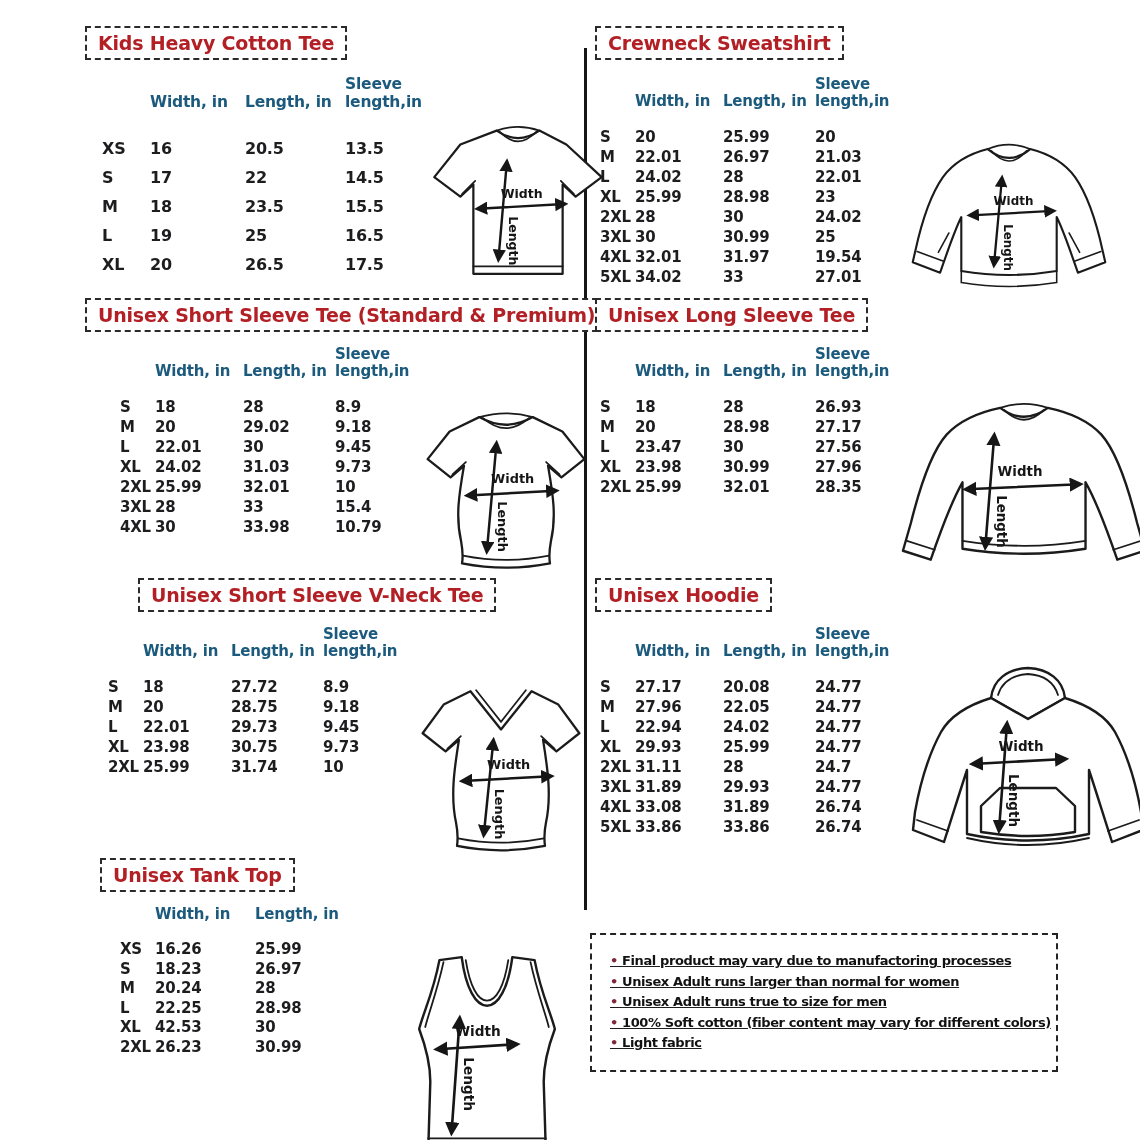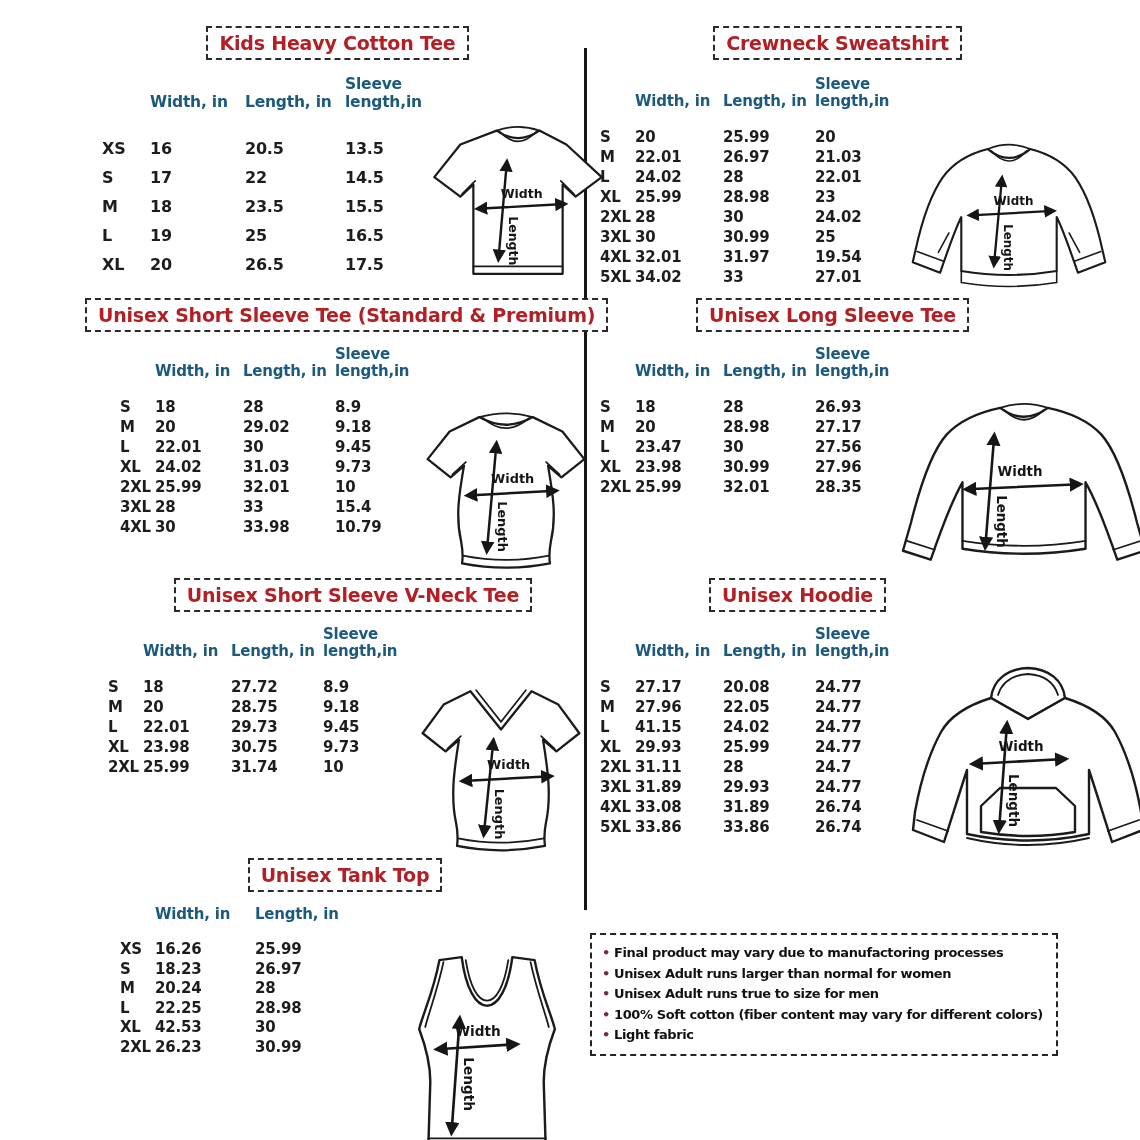--- a/index.html
+++ b/index.html
@@ -1,21 +1,21 @@
 <!DOCTYPE html>
 <html style="--red: #b21f24; --blue: #1c5a7d; --ink: #1d1d1f; --maroon: #7e2939;"><head>
 <meta charset="utf-8">
 <style>
   :root{ --red:#b21f24; --blue:#1c5a7d; --ink:#1d1d1f; --maroon:#7e2939; --line:#1b1b1b; }
   *{box-sizing:border-box;}
   body{margin:0;background:#fff;font-family:"DejaVu Sans",sans-serif;color:var(--ink);}
   .canvas{position:relative;width:1140px;height:1140px;background:#fff;overflow:hidden;}
   .divider{position:absolute;left:584px;top:48px;width:3px;height:862px;background:#161616;}
   .sec{position:absolute;}
-  .titleRow{text-align:center;margin-bottom:4px;}
+  .titleRow{text-align:left;margin-bottom:4px;}
   .titleBox{display:inline-block;margin:0;border:2px dashed #2a2a2a;background:#fff;
             padding:4px 11px;font-size:19px;font-weight:bold;color:var(--red);
             letter-spacing:-0.2px;white-space:nowrap;}
   .row{display:flex;align-items:flex-start;}
   table.sizeTable{border-collapse:collapse;table-layout:fixed;width:295px;}
   table.sizeTable.roomy{width:323px;}
   table.sizeTable.two-col{width:235px;}
   .sizeTable th,.sizeTable td{padding:0;text-align:left;font-weight:bold;overflow:visible;}
   .sizeTable thead th{color:var(--blue);font-size:15px;white-space:pre-line;
                       vertical-align:bottom;padding-bottom:16px;line-height:1.15;letter-spacing:-0.2px;}
@@ -27,21 +27,21 @@
   .sizeTable thead th:nth-child(2),.sizeTable td:nth-child(2){width:88px;margin-left:24px;}
   .sizeTable thead th:nth-child(3),.sizeTable td:nth-child(3){width:92px;}
   .sizeTable thead th:nth-child(4),.sizeTable td:nth-child(4){width:80px;}
   .sizeTable.roomy .spacer,.sizeTable.roomy tbody th{width:48px;}
   .sizeTable.roomy thead th:nth-child(2),.sizeTable.roomy td:nth-child(2){width:95px;}
   .sizeTable.roomy thead th:nth-child(3),.sizeTable.roomy td:nth-child(3){width:100px;}
   .sizeTable.two-col thead th:nth-child(2),.sizeTable.two-col td:nth-child(2){width:100px;}
   .sizeTable.two-col thead th:nth-child(3),.sizeTable.two-col td:nth-child(3){width:100px;}
   .notes{position:absolute;left:590px;top:933px;width:468px;border:2px dashed #242424;
          background:#fff;padding:8px 10px;overflow:hidden;}
-  .notes ul{margin:0;padding:0;list-style:none;}
+  .notes ul{margin:8px;padding:0;list-style:none;text-decoration:underline;}
   .notes li{font-size:13px;font-weight:bold;line-height:20.5px;letter-spacing:-0.4px;
             white-space:nowrap;color:#121212;}
   .notes li::before{content:"\2022\00a0";color:var(--maroon);}
   svg.garment{flex:none;}
   svg .g{fill:#fff;stroke:var(--line);stroke-width:2.4;stroke-linecap:round;stroke-linejoin:round;}
   svg .thin{fill:none;stroke:var(--line);stroke-width:1.8;stroke-linecap:round;}
   svg .arr{fill:none;stroke:#161616;stroke-width:2.6;stroke-linecap:round;}
   svg text{font-family:"DejaVu Sans",sans-serif;font-weight:bold;font-size:13.5px;fill:#161616;}
 </style>
 </head>
@@ -445,21 +445,21 @@
               <td>24.77</td>
             </tr>
             <tr>
               <th>M</th>
               <td>27.96</td>
               <td>22.05</td>
               <td>24.77</td>
             </tr>
             <tr>
               <th>L</th>
-              <td>41.15</td>
+              <td>22.94</td>
               <td>24.02</td>
               <td>24.77</td>
             </tr>
             <tr>
               <th>XL</th>
               <td>29.93</td>
               <td>25.99</td>
               <td>24.77</td>
             </tr>
             <tr>

